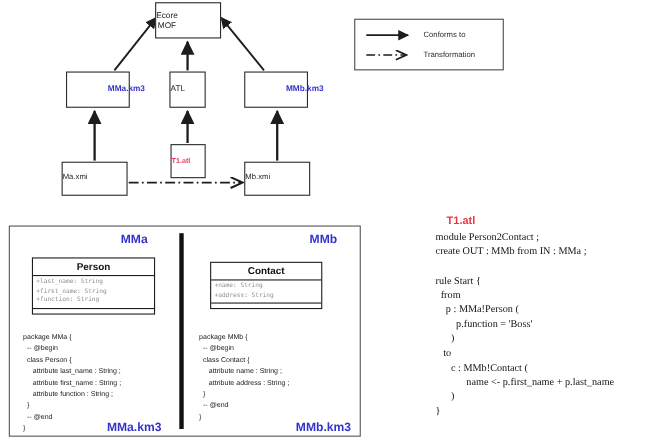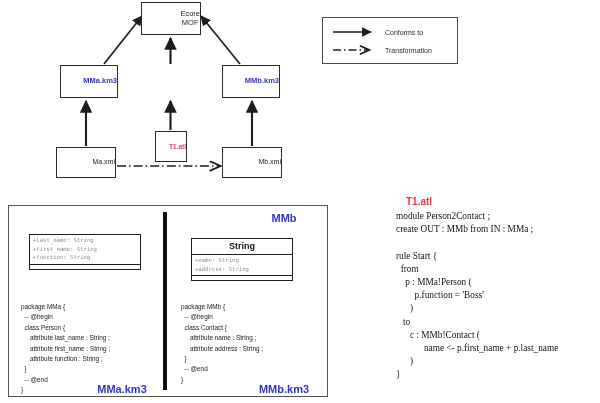--- a/index.html
+++ b/index.html
@@ -16,21 +16,21 @@
   .stage { position: absolute; inset: 0; }
 
   
   .abox {
     position: absolute;
     box-sizing: border-box;
     border: 1.6px solid #2b2b2b;
     background: #ffffff;
     display: flex;
     align-items: center;
-    justify-content: flex-end;
+    justify-content: flex-start;
     text-align: center;
     line-height: 1.15;
     z-index: 4;
   }
   .abox .lbl { display:block; }
 
   .blue  { color: #3333cc; font-weight: bold; margin-left: 37px; }
   .red   { color: #f23b5c; font-weight: bold; }
   .plain { color: #222; }
 
@@ -60,21 +60,21 @@
     position: absolute;
     left: 8px; top: 205px; width: 318px; height: 190px;
     border: 1.5px solid #555; background: #fff; z-index: 3;
   }
   .divider {
     position: absolute; left: 154px; top: 6px;
     width: 4px; height: 178px; background: #111; z-index: 6;
   }
   .pane { position: absolute; top: 0; bottom: 0; }
   .pane-a { left: 0; width: 152px; }
-  .pane-b { left: 158px; right: 0; }
+  .pane-b { left: 158px; right: 0; padding-left: 10px; }
 
   .mm-title {
     position: absolute; top: 6px; width: 100%;
     text-align: center; font-size: 11px;
   }
   .mm-foot {
     position: absolute; bottom: 1px; width: 100%;
     text-align: center; font-size: 11px;
   }
 
@@ -165,20 +165,23 @@
 
   <div class="abox" style="left:141px; top:2px; width:60px; height:33px;">
     <span class="lbl plain" style="font-size:7.5px; font-weight:normal; white-space:pre-line;">Ecore
 MOF</span>
   </div>
 
   <div class="abox" style="left:60px; top:65px; width:58px; height:33px;">
     <span class="lbl blue" style="font-size:7.5px;">MMa.km3</span>
   </div>
 
+  <div class="abox" style="left:154px; top:65px; width:33px; height:33px;">
+    <span class="lbl plain" style="font-size:7.5px;">ATL</span>
+  </div>
 
   <div class="abox" style="left:222px; top:65px; width:58px; height:33px;">
     <span class="lbl blue" style="font-size:7.5px;">MMb.km3</span>
   </div>
 
   <div class="abox" style="left:155px; top:131px; width:32px; height:31px; z-index:6;">
     <span class="lbl red" style="font-size:6.5px;">T1.atl</span>
   </div>
 
   <div class="abox" style="left:56px; top:147px; width:60px; height:31px;">
@@ -211,22 +214,24 @@
         <line x1="2" y1="6" x2="38" y2="6" stroke="#1d1d1d" stroke-width="1.5" stroke-dasharray="8 3 1.5 3" marker-end="url(#lh2)"></line>
       </svg>
       <span class="legend-text">Transformation</span>
     </div>
   </div>
 
   <div class="panel">
     <div class="divider"></div>
 
     <div class="pane pane-a">
+      <div class="mm-title blue">MMa</div>
 
       <div class="uml" style="left:20px; top:28px; width:112px;">
+        <div class="uml-name">Person</div>
         <div class="uml-attrs">
           <div class="at">+last_name: String</div>
           <div class="at">+first_name: String</div>
           <div class="at">+function: String</div>
         </div>
         <div class="uml-tail"></div>
       </div>
 
       <div class="code" style="left:12px; top:96px;">package MMa {
   -- @begin
@@ -238,21 +243,21 @@
   -- @end
 }</div>
 
       <div class="mm-foot blue">MMa.km3</div>
     </div>
 
     <div class="pane pane-b">
       <div class="mm-title blue">MMb</div>
 
       <div class="uml" style="left:24px; top:32px; width:102px;">
-        <div class="uml-name">String</div>
+        <div class="uml-name">Contact</div>
         <div class="uml-attrs">
           <div class="at">+name: String</div>
           <div class="at">+address: String</div>
         </div>
         <div class="uml-tail"></div>
       </div>
 
       <div class="code" style="left:14px; top:96px;">package MMb {
   -- @begin
   class Contact {

